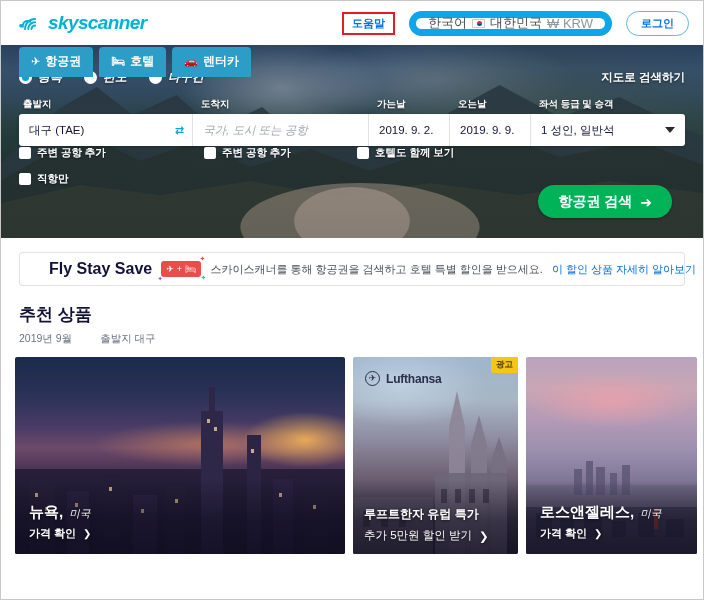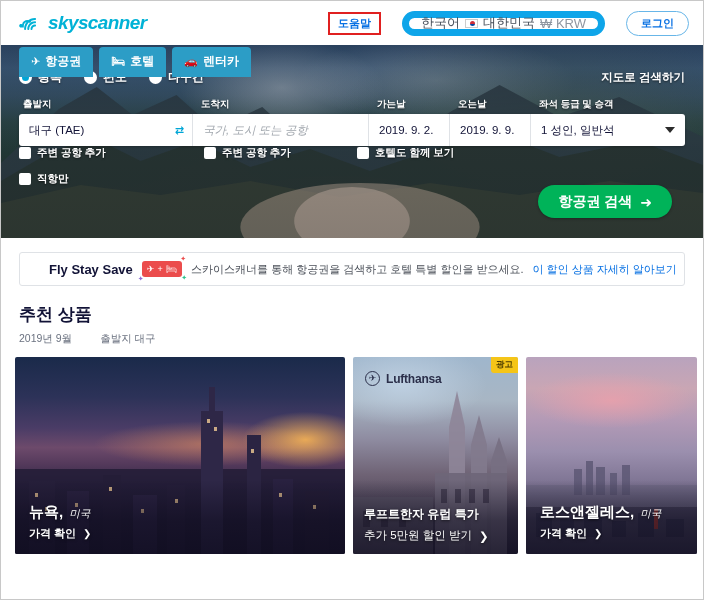--- a/index.html
+++ b/index.html
@@ -25,21 +25,21 @@
     display: flex; align-items: center;
     padding: 0 14px 0 18px;
   }
   .logo { display: flex; align-items: center; gap: 3px; }
   .logo-mark { width: 26px; height: 18px; display: block; }
   .logo-text {
     font-size: 19px; font-weight: bold; font-style: italic;
     color: #00b2d6; letter-spacing: -0.6px;
   }
   .topbar-right {
-    margin-left: auto; display: flex; align-items: center; gap: 21px;
+    margin-left: auto; display: flex; align-items: center; gap: 14px;
   }
   .help-wrap {
     border: 2px solid #e02020;
     padding: 2px 8px;
     display: flex; align-items: center; justify-content: center;
     height: 23px;
   }
   .help-link {
     font-size: 11px; color: #0770e3; font-weight: bold;
     white-space: nowrap;
@@ -115,20 +115,21 @@
 
   .hero-inner {
     position: relative; z-index: 3;
     padding: 24px 18px 0;
   }
   .radio-row { display: flex; align-items: center; gap: 22px; }
   .radio {
     display: flex; align-items: center; gap: 6px;
     color: #ffffff; font-size: 12px; font-weight: bold;
     text-shadow: 0 1px 2px rgba(0,0,0,0.5);
+    font-style: italic;
   }
   .rdot {
     width: 13px; height: 13px; border-radius: 50%;
     background: #ffffff; position: relative; flex: none;
   }
   .rdot.on::after {
     content: ""; position: absolute; left: 3px; top: 3px;
     width: 7px; height: 7px; border-radius: 50%; background: #00a6d6;
   }
   .map-link {
@@ -205,21 +206,21 @@
     white-space: nowrap;
   }
 
   
   .fss-wrap { padding: 14px 18px 0; }
   .fss {
     border: 1px solid #dfe2e6; border-radius: 3px;
     height: 34px; display: flex; align-items: center;
     padding: 0 12px; gap: 9px; background: #fff;
   }
-  .fss-title { font-size: 13px; font-weight: bold; color: #111236; white-space: nowrap; padding-left: 17px; }
+  .fss-title { font-size: 16px; font-weight: bold; color: #111236; white-space: nowrap; padding-left: 17px; }
   .fss-badge {
     background: #eb4c4c; color: #fff;
     border-radius: 3px; height: 16px;
     padding: 0 5px; display: flex; align-items: center; gap: 3px;
     font-size: 9px; position: relative;
   }
   .spark { position: absolute; font-size: 7px; color: #eb4c4c; }
   .sp1 { top: -6px; right: -4px; }
   .sp2 { bottom: -6px; left: -4px; color: #8e6cd6; }
   .sp3 { bottom: -5px; right: -5px; color: #2fc48d; }

